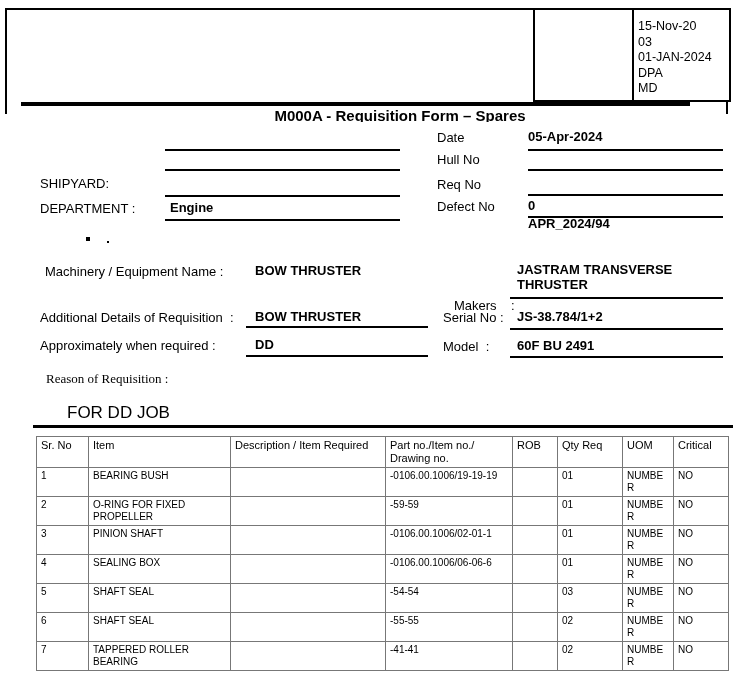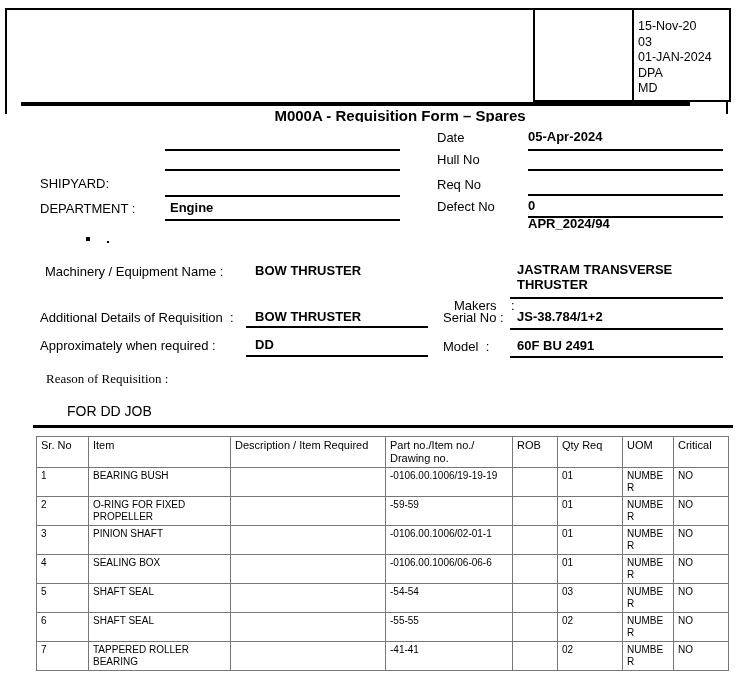--- a/index.html
+++ b/index.html
@@ -12,21 +12,21 @@
   .label { position:absolute; font-size:13px; white-space:pre; }
   .value { position:absolute; font-size:13px; font-weight:bold; white-space:pre; }
   .hb-col { position:absolute; font-size:12.5px; line-height:15.5px; }
   .hb-col div { white-space:pre; }
   .title-clip {
     position:absolute; left:230px; top:107px; width:340px; height:15px;
     overflow:hidden; text-align:center; font-size:15px; line-height:18px; font-weight:bold;
     white-space:nowrap;
   }
   .reason { position:absolute; font-family:"Liberation Serif", serif; font-size:13px; }
-  .reason-val { position:absolute; font-size:14px;padding-left:29px; }
+  .reason-val { position:absolute; font-size:17px;padding-left:29px; }
   .makers-wrap { position:absolute; left:517px; top:262px; width:195px;
     font-size:13px; font-weight:bold; line-height:15px; }
   .spares {
     position:absolute; left:36px; top:436px; width:692px;
     border-collapse:collapse; table-layout:fixed; background:#fff;border-radius:9px;
   }
   .spares th, .spares td {
     border:1px solid #777; text-align:left; vertical-align:top;
     padding:2px 4px; font-weight:normal; overflow:hidden;
   }

